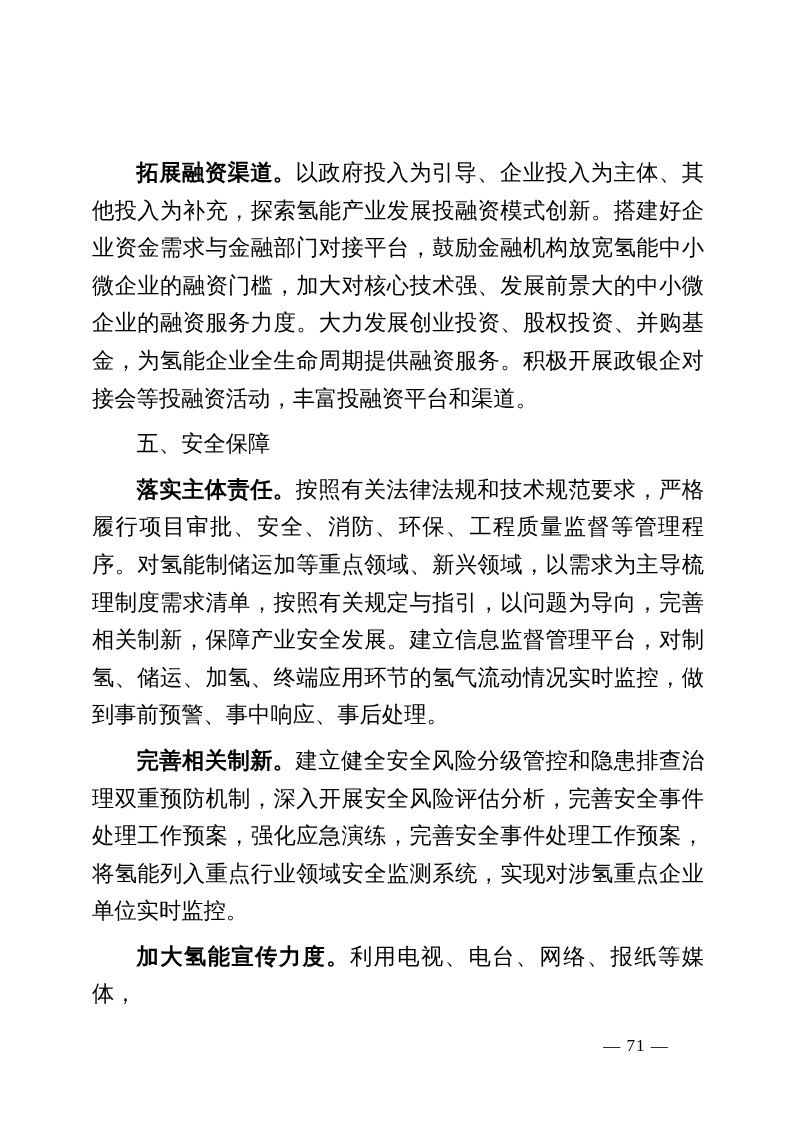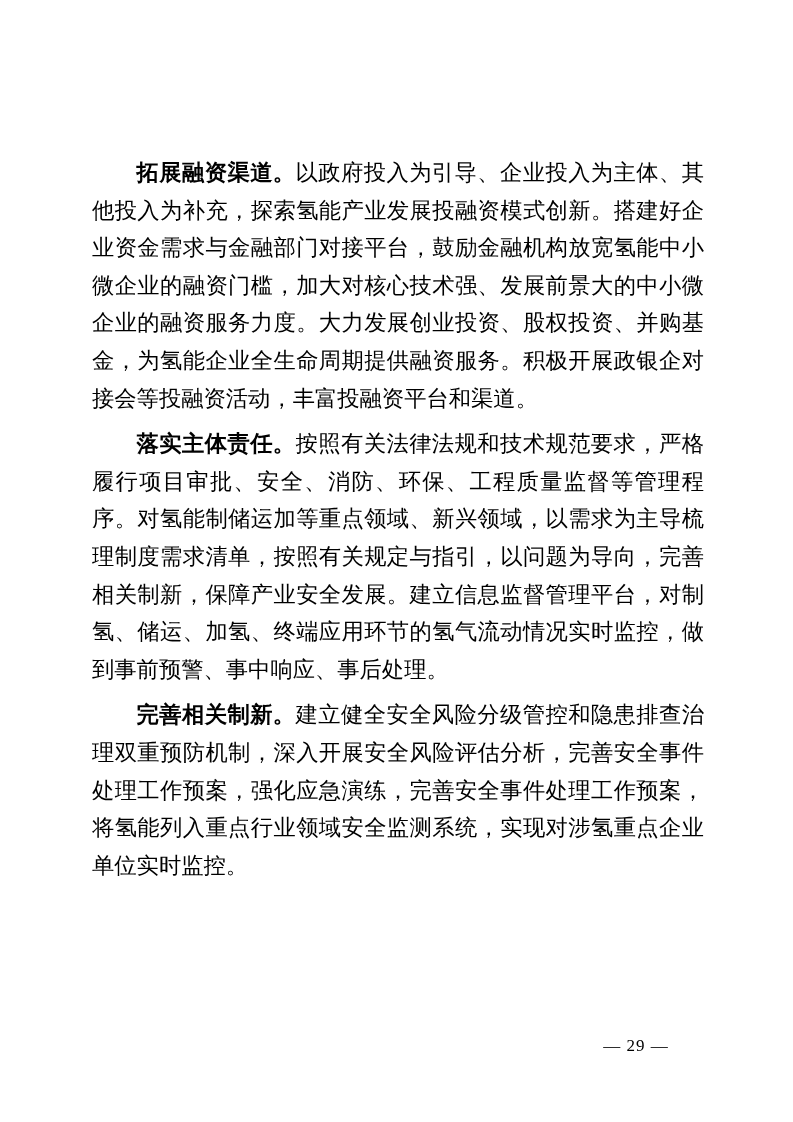--- a/index.html
+++ b/index.html
@@ -52,21 +52,23 @@
     color: #000000;
   }
 </style>
 </head>
 <body>
 
 <div class="page">
   <div class="content" id="doc-content">
   <p class="para"><b class="lead">拓展融资渠道。</b><span class="body-text">以政府投入为引导、企业投入为主体、其他投入为补充，探索氢能产业发展投融资模式创新。搭建好企业资金需求与金融部门对接平台，鼓励金融机构放宽氢能中小微企业的融资门槛，加大对核心技术强、发展前景大的中小微企业的融资服务力度。大力发展创业投资、股权投资、并购基金，为氢能企业全生命周期提供融资服务。积极开展政银企对接会等投融资活动，丰富投融资平台和渠道。</span></p>
 
+  <p class="para heading"><span class="heading-text">五、安全保障</span></p>
 
   <p class="para"><b class="lead">落实主体责任。</b><span class="body-text">按照有关法律法规和技术规范要求，严格履行项目审批、安全、消防、环保、工程质量监督等管理程序。对氢能制储运加等重点领域、新兴领域，以需求为主导梳理制度需求清单，按照有关规定与指引，以问题为导向，完善相关制新，保障产业安全发展。建立信息监督管理平台，对制氢、储运、加氢、终端应用环节的氢气流动情况实时监控，做到事前预警、事中响应、事后处理。</span></p>
 
   <p class="para"><b class="lead">完善相关制新。</b><span class="body-text">建立健全安全风险分级管控和隐患排查治理双重预防机制，深入开展安全风险评估分析，完善安全事件处理工作预案，强化应急演练，完善安全事件处理工作预案，将氢能列入重点行业领域安全监测系统，实现对涉氢重点企业单位实时监控。</span></p>
 
 
+  <p class="para"><b class="lead">加大氢能宣传力度。</b><span class="body-text">利用电视、电台、网络、报纸等媒体，</span></p>
 </div>
-  <div class="page-number">— 29 —</div>
+  <div class="page-number">— 71 —</div>
 </div>
 
 </body></html>

